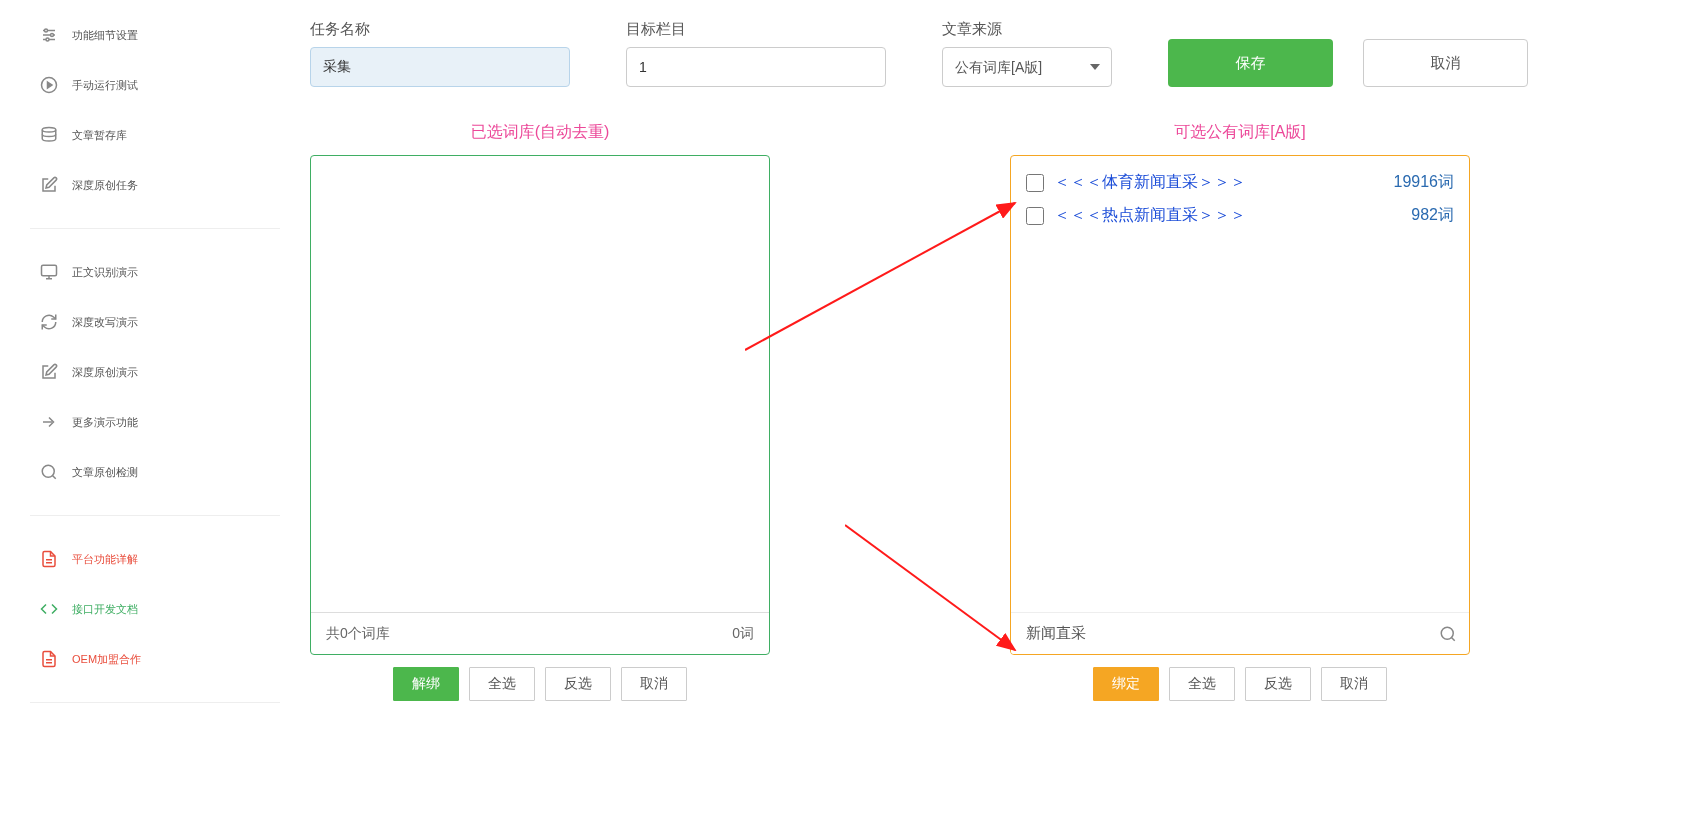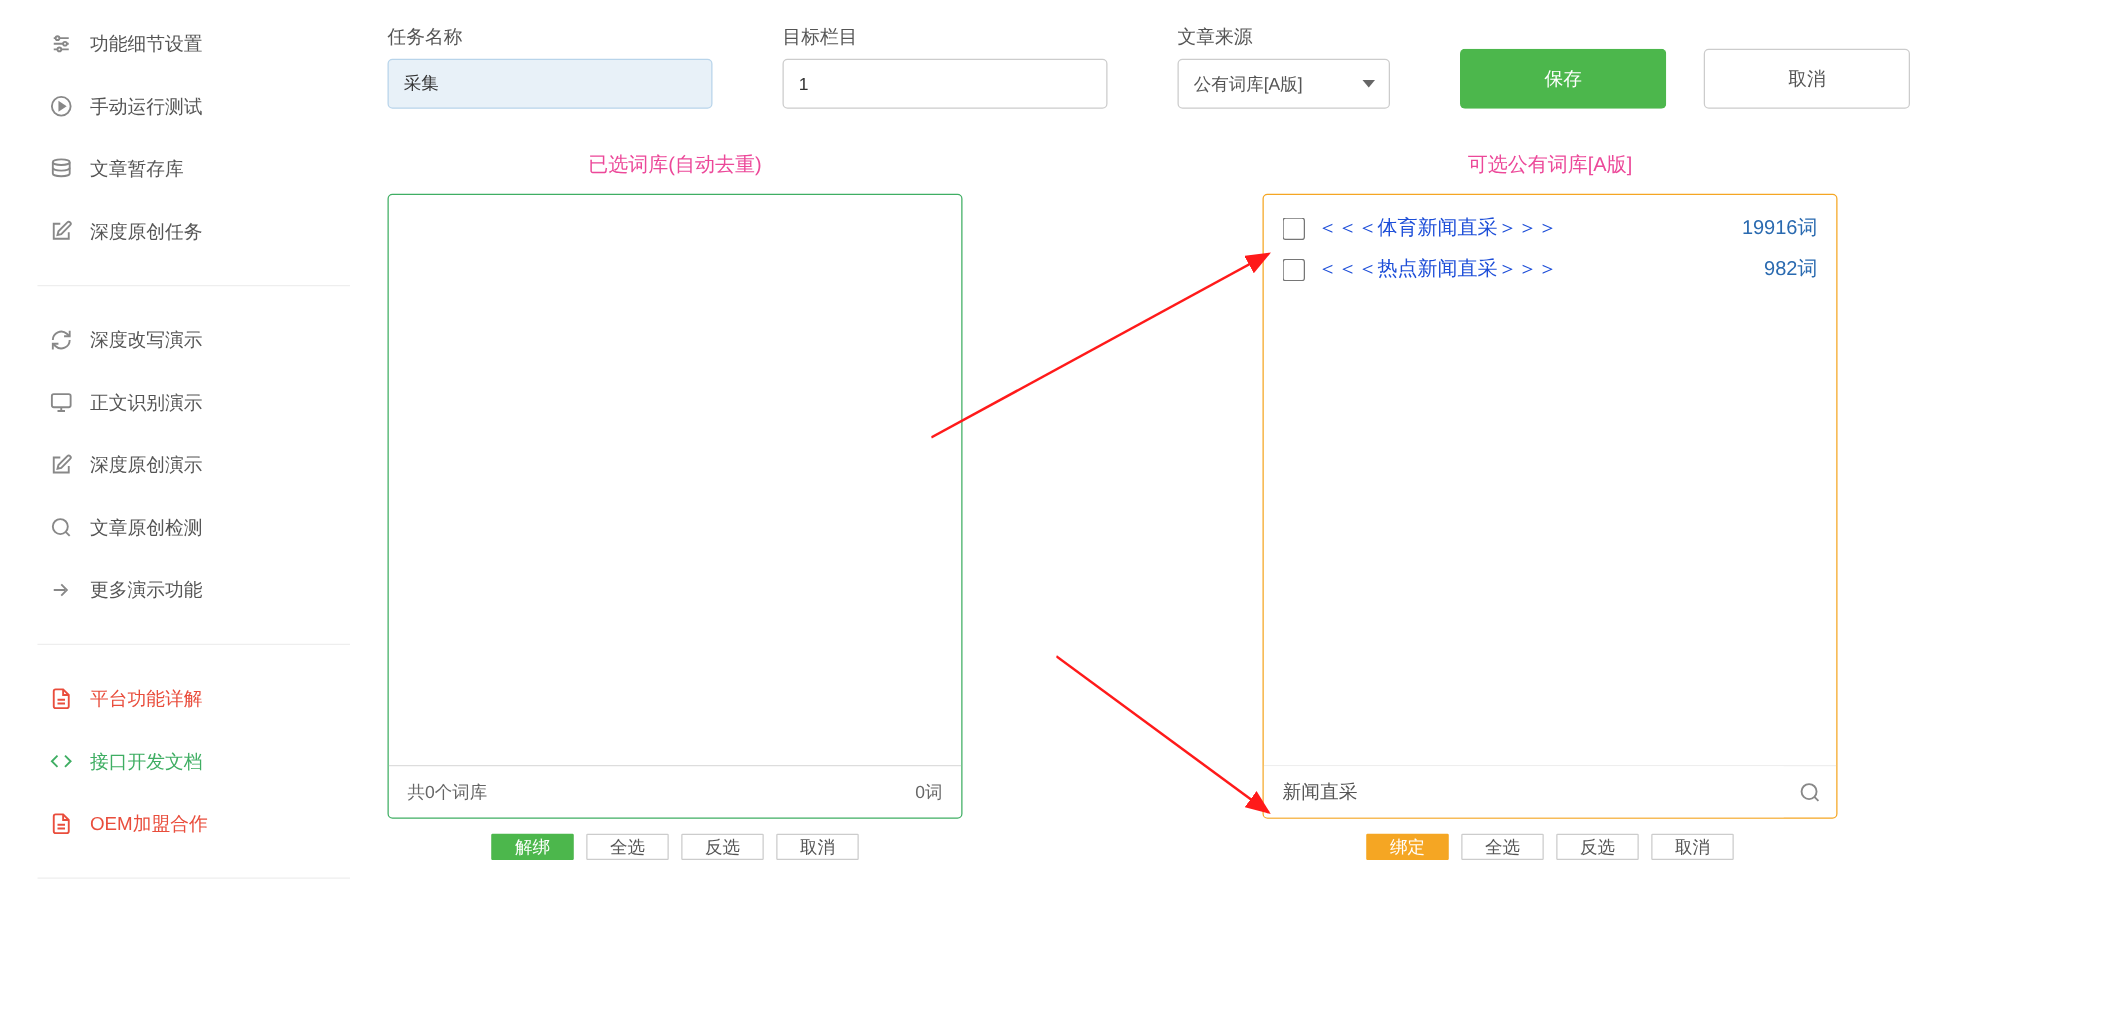--- a/index.html
+++ b/index.html
@@ -24,21 +24,21 @@
       border-bottom: 1px solid #eee;
       padding-bottom: 18px;
       margin-bottom: 18px;
     }
     .sidebar-item {
       display: flex;
       align-items: center;
       padding: 14px 8px;
       cursor: pointer;
       color: #555;
-      font-size: 15px;
+      font-size: 11px;
     }
     .sidebar-item .icon {
       width: 22px;
       height: 22px;
       margin-right: 12px;
       color: #888;
       display: flex;
       align-items: center;
       justify-content: center;
     }
@@ -172,21 +172,21 @@
     .wordlib-row .name { flex: 1; color: #1d4ed8; }
     .wordlib-row .count { color: #2a6ab0; }
     
     .panel-actions {
       display: flex;
       justify-content: center;
       gap: 10px;
       margin-top: 12px;
     }
     .btn-sm {
-      height: 21px;
+      height: 34px;
       padding: 0 18px;
       border-radius: 1px;
       font-size: 14px;
       cursor: pointer;
       border: 1px solid #ccc;
       background: #fff;
       color: #555;
     }
     .btn-sm.green { background: #4cb74c; color: #fff; border-color: #4cb74c; }
     .btn-sm.orange { background: #f5a623; color: #fff; border-color: #f5a623; }
@@ -243,64 +243,64 @@
             </svg>
           </span>
         <span>深度原创任务</span>
       </div>
     </div>
 
     <div class="sidebar-group">
       <div class="sidebar-item">
         <span class="icon">
             <svg width="18" height="18" viewBox="0 0 24 24" fill="none" stroke="currentColor" stroke-width="2">
+              <rect x="2" y="3" width="20" height="14" rx="2"></rect>
+              <line x1="8" y1="21" x2="16" y2="21"></line>
+              <line x1="12" y1="17" x2="12" y2="21"></line>
+            </svg>
+          </span>
+        <span>正文识别演示</span>
+      </div>
+      <div class="sidebar-item">
+        <span class="icon">
+            <svg width="18" height="18" viewBox="0 0 24 24" fill="none" stroke="currentColor" stroke-width="2">
               <path d="M21 2v6h-6"></path>
               <path d="M3 12a9 9 0 0115-6.7L21 8"></path>
               <path d="M3 22v-6h6"></path>
               <path d="M21 12a9 9 0 01-15 6.7L3 16"></path>
             </svg>
           </span>
         <span>深度改写演示</span>
       </div>
       <div class="sidebar-item">
         <span class="icon">
             <svg width="18" height="18" viewBox="0 0 24 24" fill="none" stroke="currentColor" stroke-width="2">
-              <rect x="2" y="3" width="20" height="14" rx="2"></rect>
-              <line x1="8" y1="21" x2="16" y2="21"></line>
-              <line x1="12" y1="17" x2="12" y2="21"></line>
-            </svg>
-          </span>
-        <span>正文识别演示</span>
-      </div>
-      <div class="sidebar-item">
-        <span class="icon">
-            <svg width="18" height="18" viewBox="0 0 24 24" fill="none" stroke="currentColor" stroke-width="2">
               <path d="M11 4H4v16h16v-7"></path>
               <path d="M18.5 2.5a2.1 2.1 0 013 3L12 15l-4 1 1-4 9.5-9.5z"></path>
             </svg>
           </span>
         <span>深度原创演示</span>
       </div>
       <div class="sidebar-item">
         <span class="icon">
             <svg width="18" height="18" viewBox="0 0 24 24" fill="none" stroke="currentColor" stroke-width="2">
+              <path d="M4 12h12"></path>
+              <path d="M12 6l6 6-6 6"></path>
+            </svg>
+          </span>
+        <span>更多演示功能</span>
+      </div>
+      <div class="sidebar-item">
+        <span class="icon">
+            <svg width="18" height="18" viewBox="0 0 24 24" fill="none" stroke="currentColor" stroke-width="2">
               <circle cx="11" cy="11" r="8"></circle>
               <line x1="21" y1="21" x2="16.65" y2="16.65"></line>
             </svg>
           </span>
         <span>文章原创检测</span>
-      </div>
-      <div class="sidebar-item">
-        <span class="icon">
-            <svg width="18" height="18" viewBox="0 0 24 24" fill="none" stroke="currentColor" stroke-width="2">
-              <path d="M4 12h12"></path>
-              <path d="M12 6l6 6-6 6"></path>
-            </svg>
-          </span>
-        <span>更多演示功能</span>
       </div>
     </div>
 
     <div class="sidebar-group">
       <div class="sidebar-item red">
         <span class="icon">
             <svg width="18" height="18" viewBox="0 0 24 24" fill="none" stroke="currentColor" stroke-width="2">
               <path d="M14 2H6a2 2 0 00-2 2v16a2 2 0 002 2h12a2 2 0 002-2V8z"></path>
               <polyline points="14 2 14 8 20 8"></polyline>
               <line x1="8" y1="13" x2="16" y2="13"></line>

